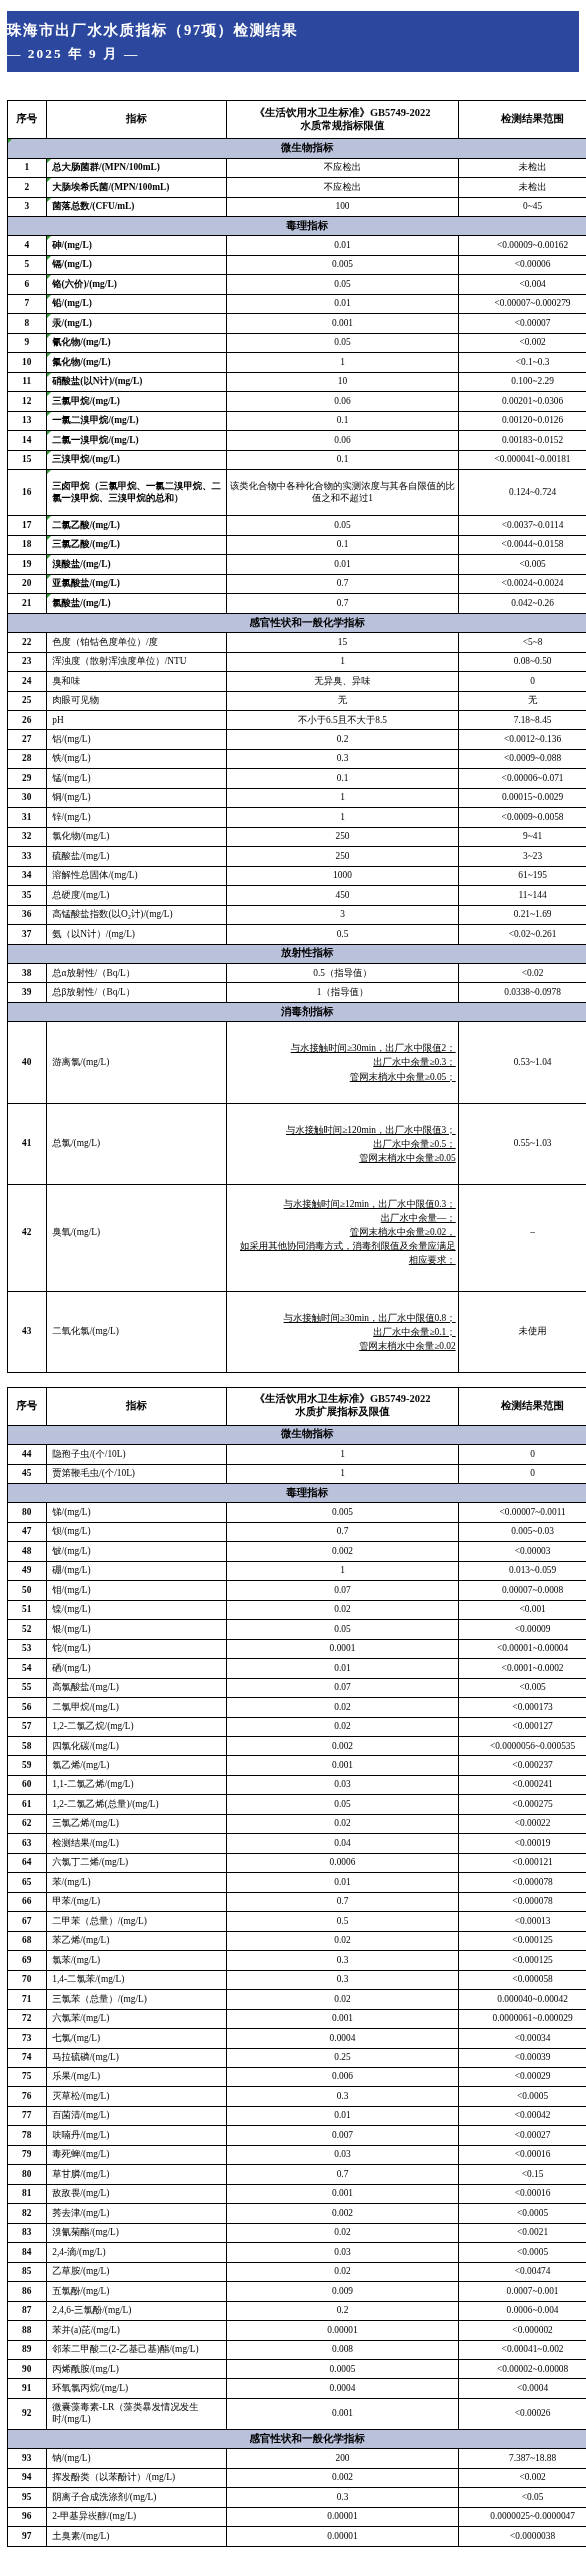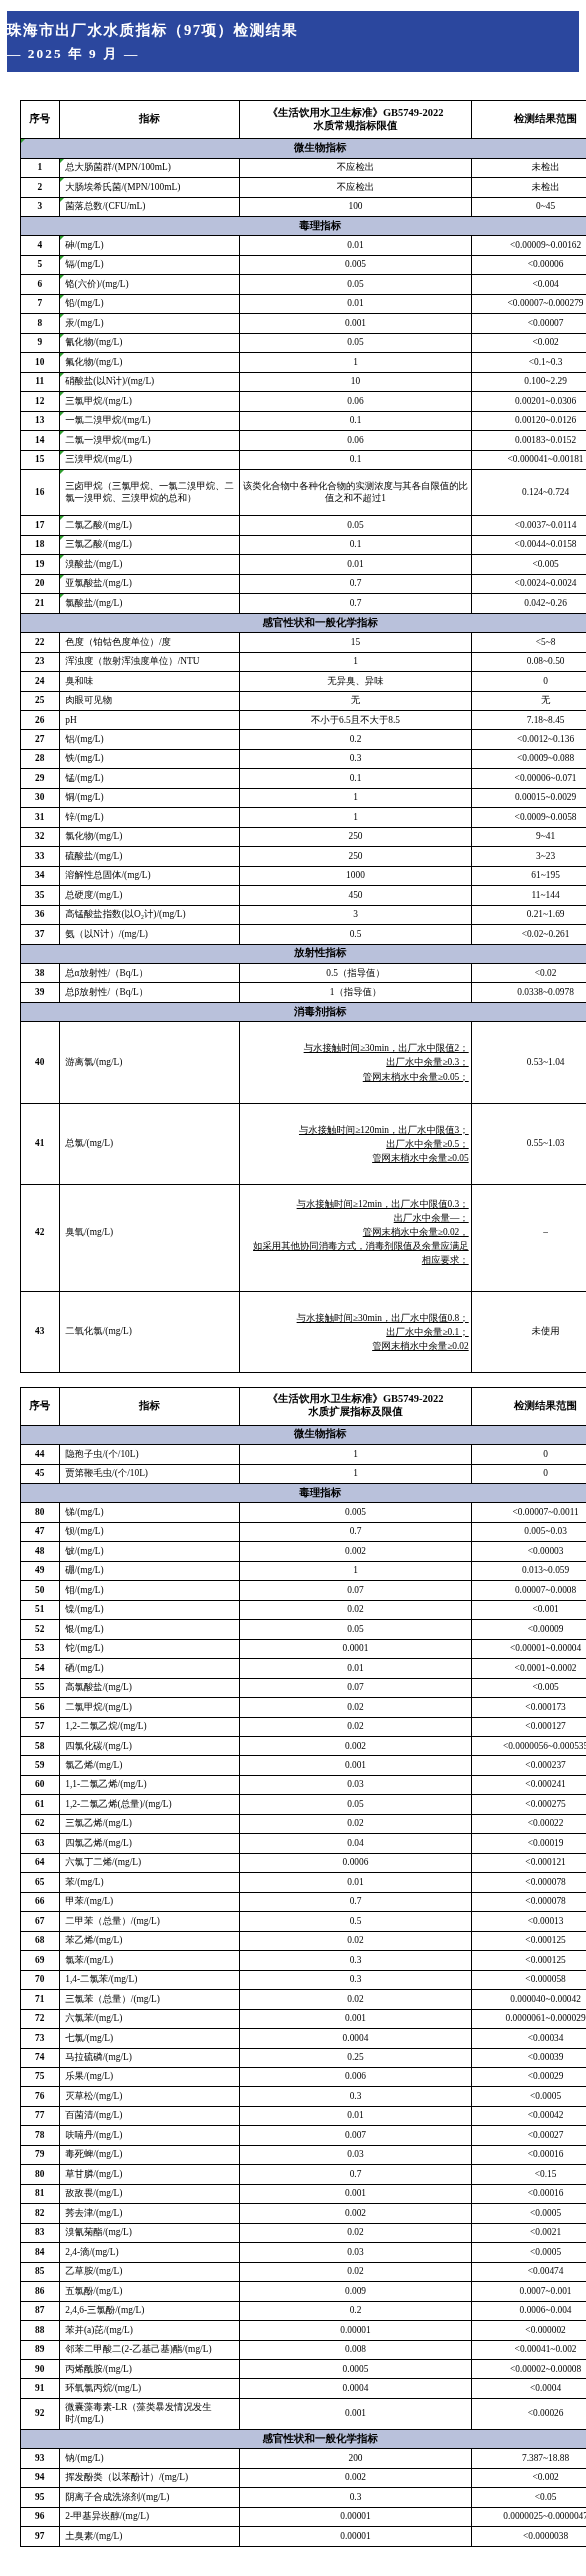--- a/index.html
+++ b/index.html
@@ -27,21 +27,21 @@
     letter-spacing:1.4px;
     line-height:19.5px;
   }
   .title-line2{
     font-size:13.3px;
     font-weight:bold;
     letter-spacing:2.1px;
     line-height:18px;
     margin-top:4.2px;
   }
-  #tables{margin:0 7px 21px 20px;}
+  #tables{margin:0 7px 21px 7px;}
   table.results{
     border-collapse:collapse;
     table-layout:fixed;
     width:572px;
     border:1.4px solid var(--border);
     margin-top:28px;
   }
   table.results + table.results{margin-top:14px;}
   .results th,.results td{
     border:0.7px solid var(--border);
@@ -71,21 +71,21 @@
     padding:2.8px 0;
   }
   td.no-cell{text-align:center;font-weight:bold;}
   td.ind-cell{text-align:left;padding-left:5.6px;}
   td.limit-cell{text-align:center;white-space:pre-line;}
   td.res-cell{text-align:center;}
   td.limit-cell.ml{text-align:right;padding-left:5.6px;line-height:1.5;text-decoration:underline;}
   tr.lg td{padding-top:11.2px;padding-bottom:11.2px;}
   tr.xl td{padding-top:19px;padding-bottom:19px;}
   tr.xxl td{padding-top:12px;padding-bottom:23px;}
-  .note{position:relative;}
+  .note{position:relative;font-weight:bold;}
   .note::before{
     content:"";
     position:absolute;
     top:0;left:0;
     width:0;height:0;
     border-top:4.9px solid var(--marker);
     border-right:4.9px solid transparent;
   }
 </style>
 </head>
@@ -518,21 +518,21 @@
           <td class="res-cell">&lt;0.000275</td>
         </tr>
         <tr>
           <td class="no-cell">62</td>
           <td class="ind-cell">三氯乙烯/(mg/L)</td>
           <td class="limit-cell">0.02</td>
           <td class="res-cell">&lt;0.00022</td>
         </tr>
         <tr>
           <td class="no-cell">63</td>
-          <td class="ind-cell">四氯乙烯/(mg/L)</td>
+          <td class="ind-cell">检测结果/(mg/L)</td>
           <td class="limit-cell">0.04</td>
           <td class="res-cell">&lt;0.00019</td>
         </tr>
         <tr>
           <td class="no-cell">64</td>
           <td class="ind-cell">六氯丁二烯/(mg/L)</td>
           <td class="limit-cell">0.0006</td>
           <td class="res-cell">&lt;0.000121</td>
         </tr>
         <tr>

